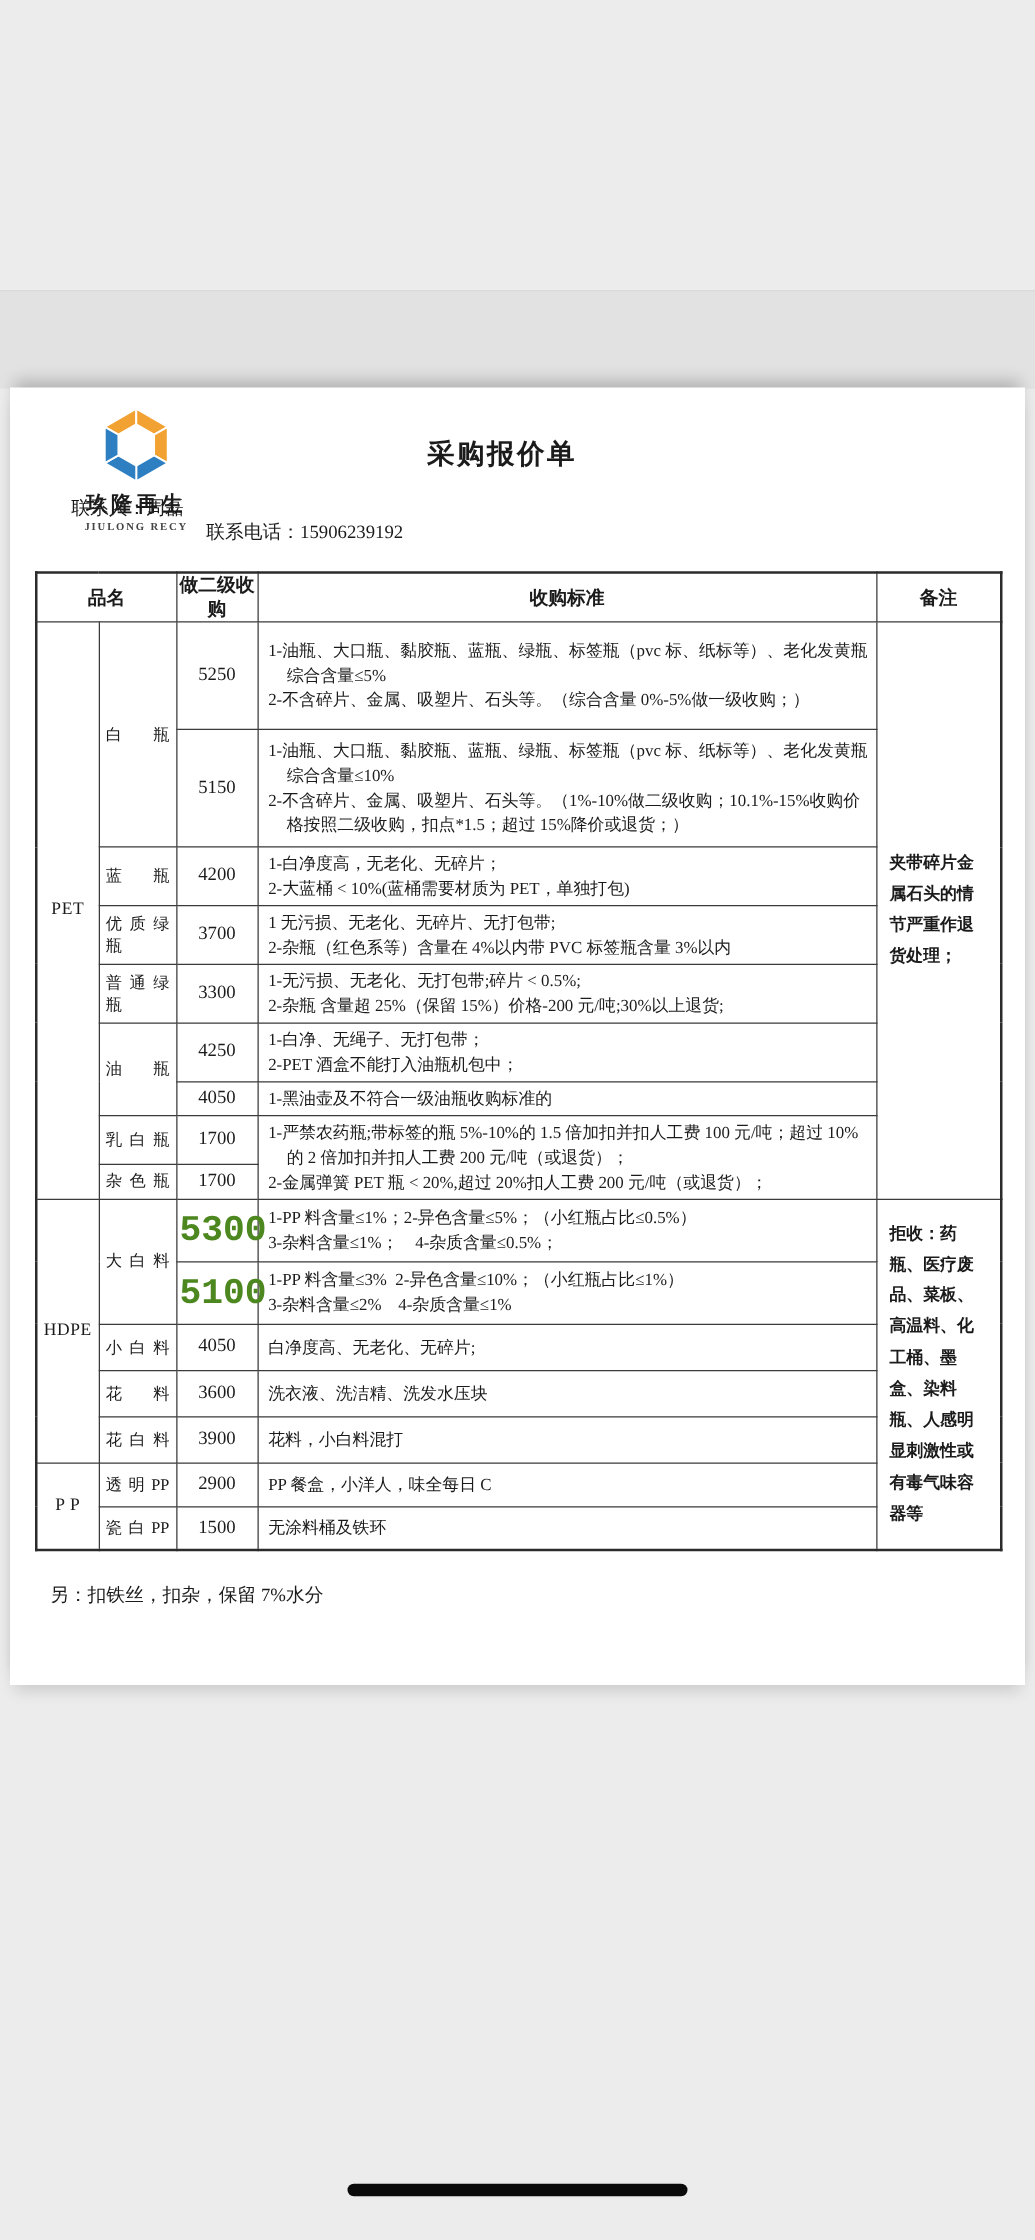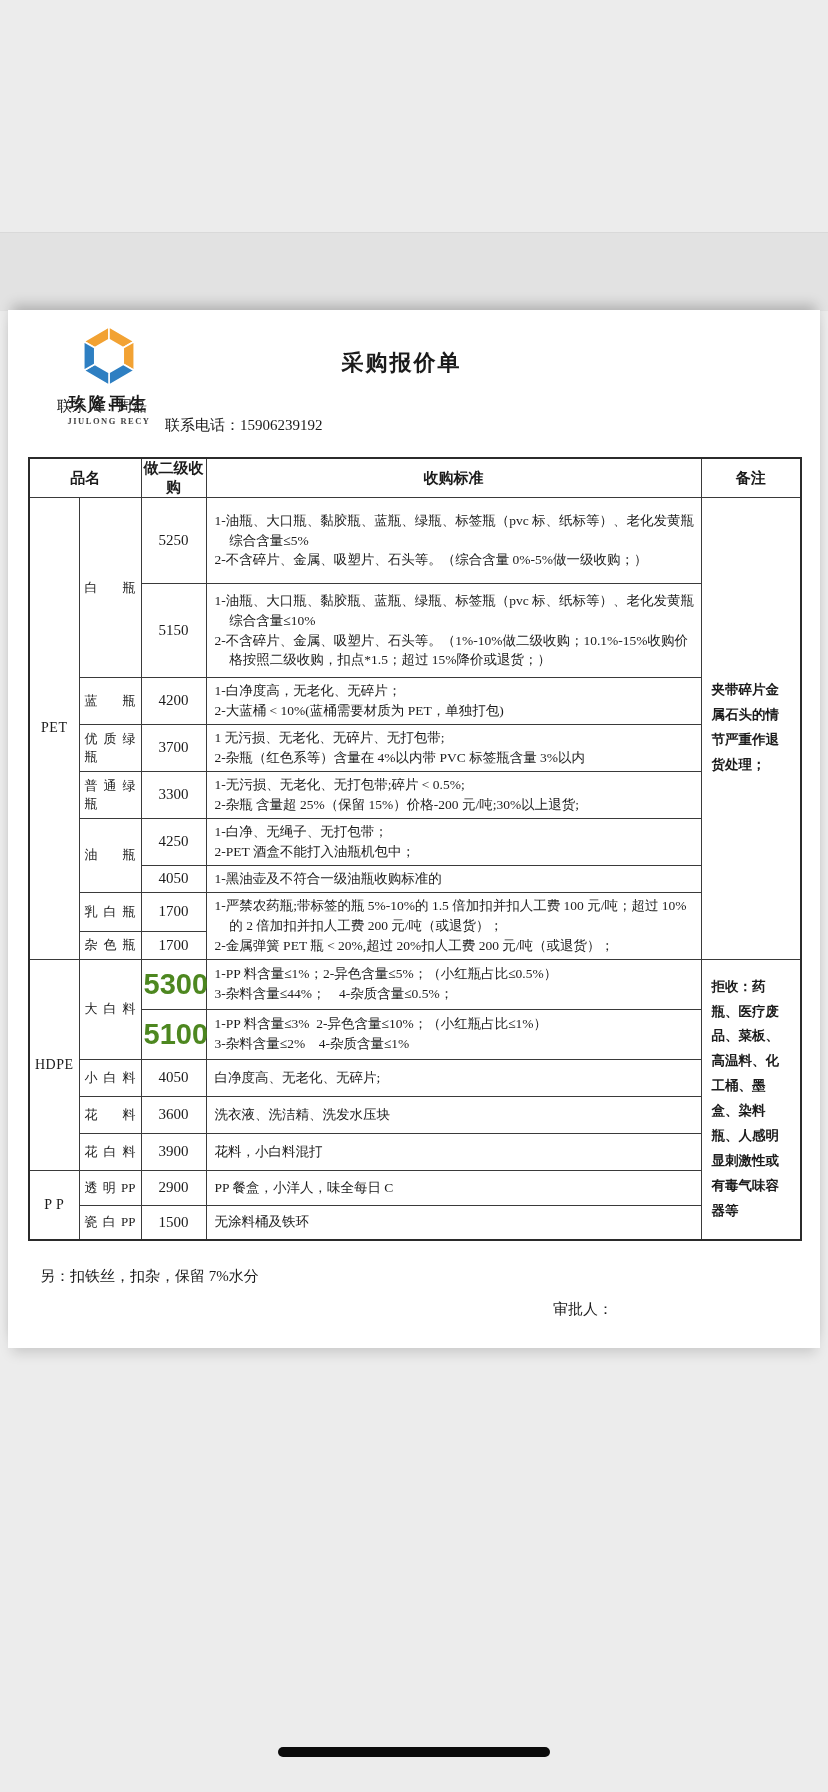--- a/index.html
+++ b/index.html
@@ -47,21 +47,21 @@
     font-family:"Liberation Sans","DejaVu Sans",sans-serif;
     font-size:15px;font-weight:bold;text-align:center;padding:0;
   }
   td.cat{font-size:14px;text-align:center;letter-spacing:0.5px;padding:0 2px;}
   td.name{
     font-size:13px;padding:0 5px;
     text-align:justify;text-align-last:justify;
   }
   td.price{font-size:15px;text-align:center;padding:4px 2px;}
   td.price .big{
-    font-family:Liberation Sans, sans-serif;
+    font-family:Liberation Mono, monospace;
     font-size:29px;font-weight:bold;color:var(--green,#4d8720);
   }
   td.std{font-size:13.5px;padding:3px 6px 3px 8px;line-height:1.48;}
   .std-line{padding-left:1.1em;text-indent:-1.1em;white-space:pre-wrap;}
   td.remark{font-size:13.5px;line-height:1.85;padding:4px 10px;font-weight:bold;}
   
   .footer-note{margin:26px 0 0 32px;font-size:15px;}
   .approver{margin-top:14px;padding-left:545px;font-size:15px;}
   
   .home-indicator{
@@ -186,21 +186,21 @@
       <td class="name">杂色瓶</td>
       <td class="price">1700</td>
     </tr>
 
     <tr style="height:50px">
       <td class="cat" rowspan="5">HDPE</td>
       <td class="name" rowspan="2">大白料</td>
       <td class="price"><span class="big">5300</span></td>
       <td class="std">
         <div class="std-line">1-PP 料含量≤1%；2-异色含量≤5%；（小红瓶占比≤0.5%）</div>
-        <div class="std-line">3-杂料含量≤44%；    4-杂质含量≤0.5%；</div>
+        <div class="std-line">3-杂料含量≤1%；    4-杂质含量≤0.5%；</div>
       </td>
       <td class="remark" rowspan="7">拒收：药瓶、医疗废品、菜板、高温料、化工桶、墨盒、染料瓶、人感明显刺激性或有毒气味容器等</td>
     </tr>
     <tr style="height:50px">
       <td class="price"><span class="big">5100</span></td>
       <td class="std">
         <div class="std-line">1-PP 料含量≤3%  2-异色含量≤10%；（小红瓶占比≤1%）</div>
         <div class="std-line">3-杂料含量≤2%    4-杂质含量≤1%</div>
       </td>
     </tr>
@@ -238,17 +238,16 @@
       <td class="name">瓷白PP</td>
       <td class="price">1500</td>
       <td class="std">
         <div class="std-line">无涂料桶及铁环</div>
       </td>
     </tr>
   </tbody>
     </table>
 
   <div class="footer-note">另：扣铁丝，扣杂，保留 7%水分</div>
-  <div class="approver">审批人：</div>
 
 </div>
 
 <div class="home-indicator"></div>
 
 </body></html>

